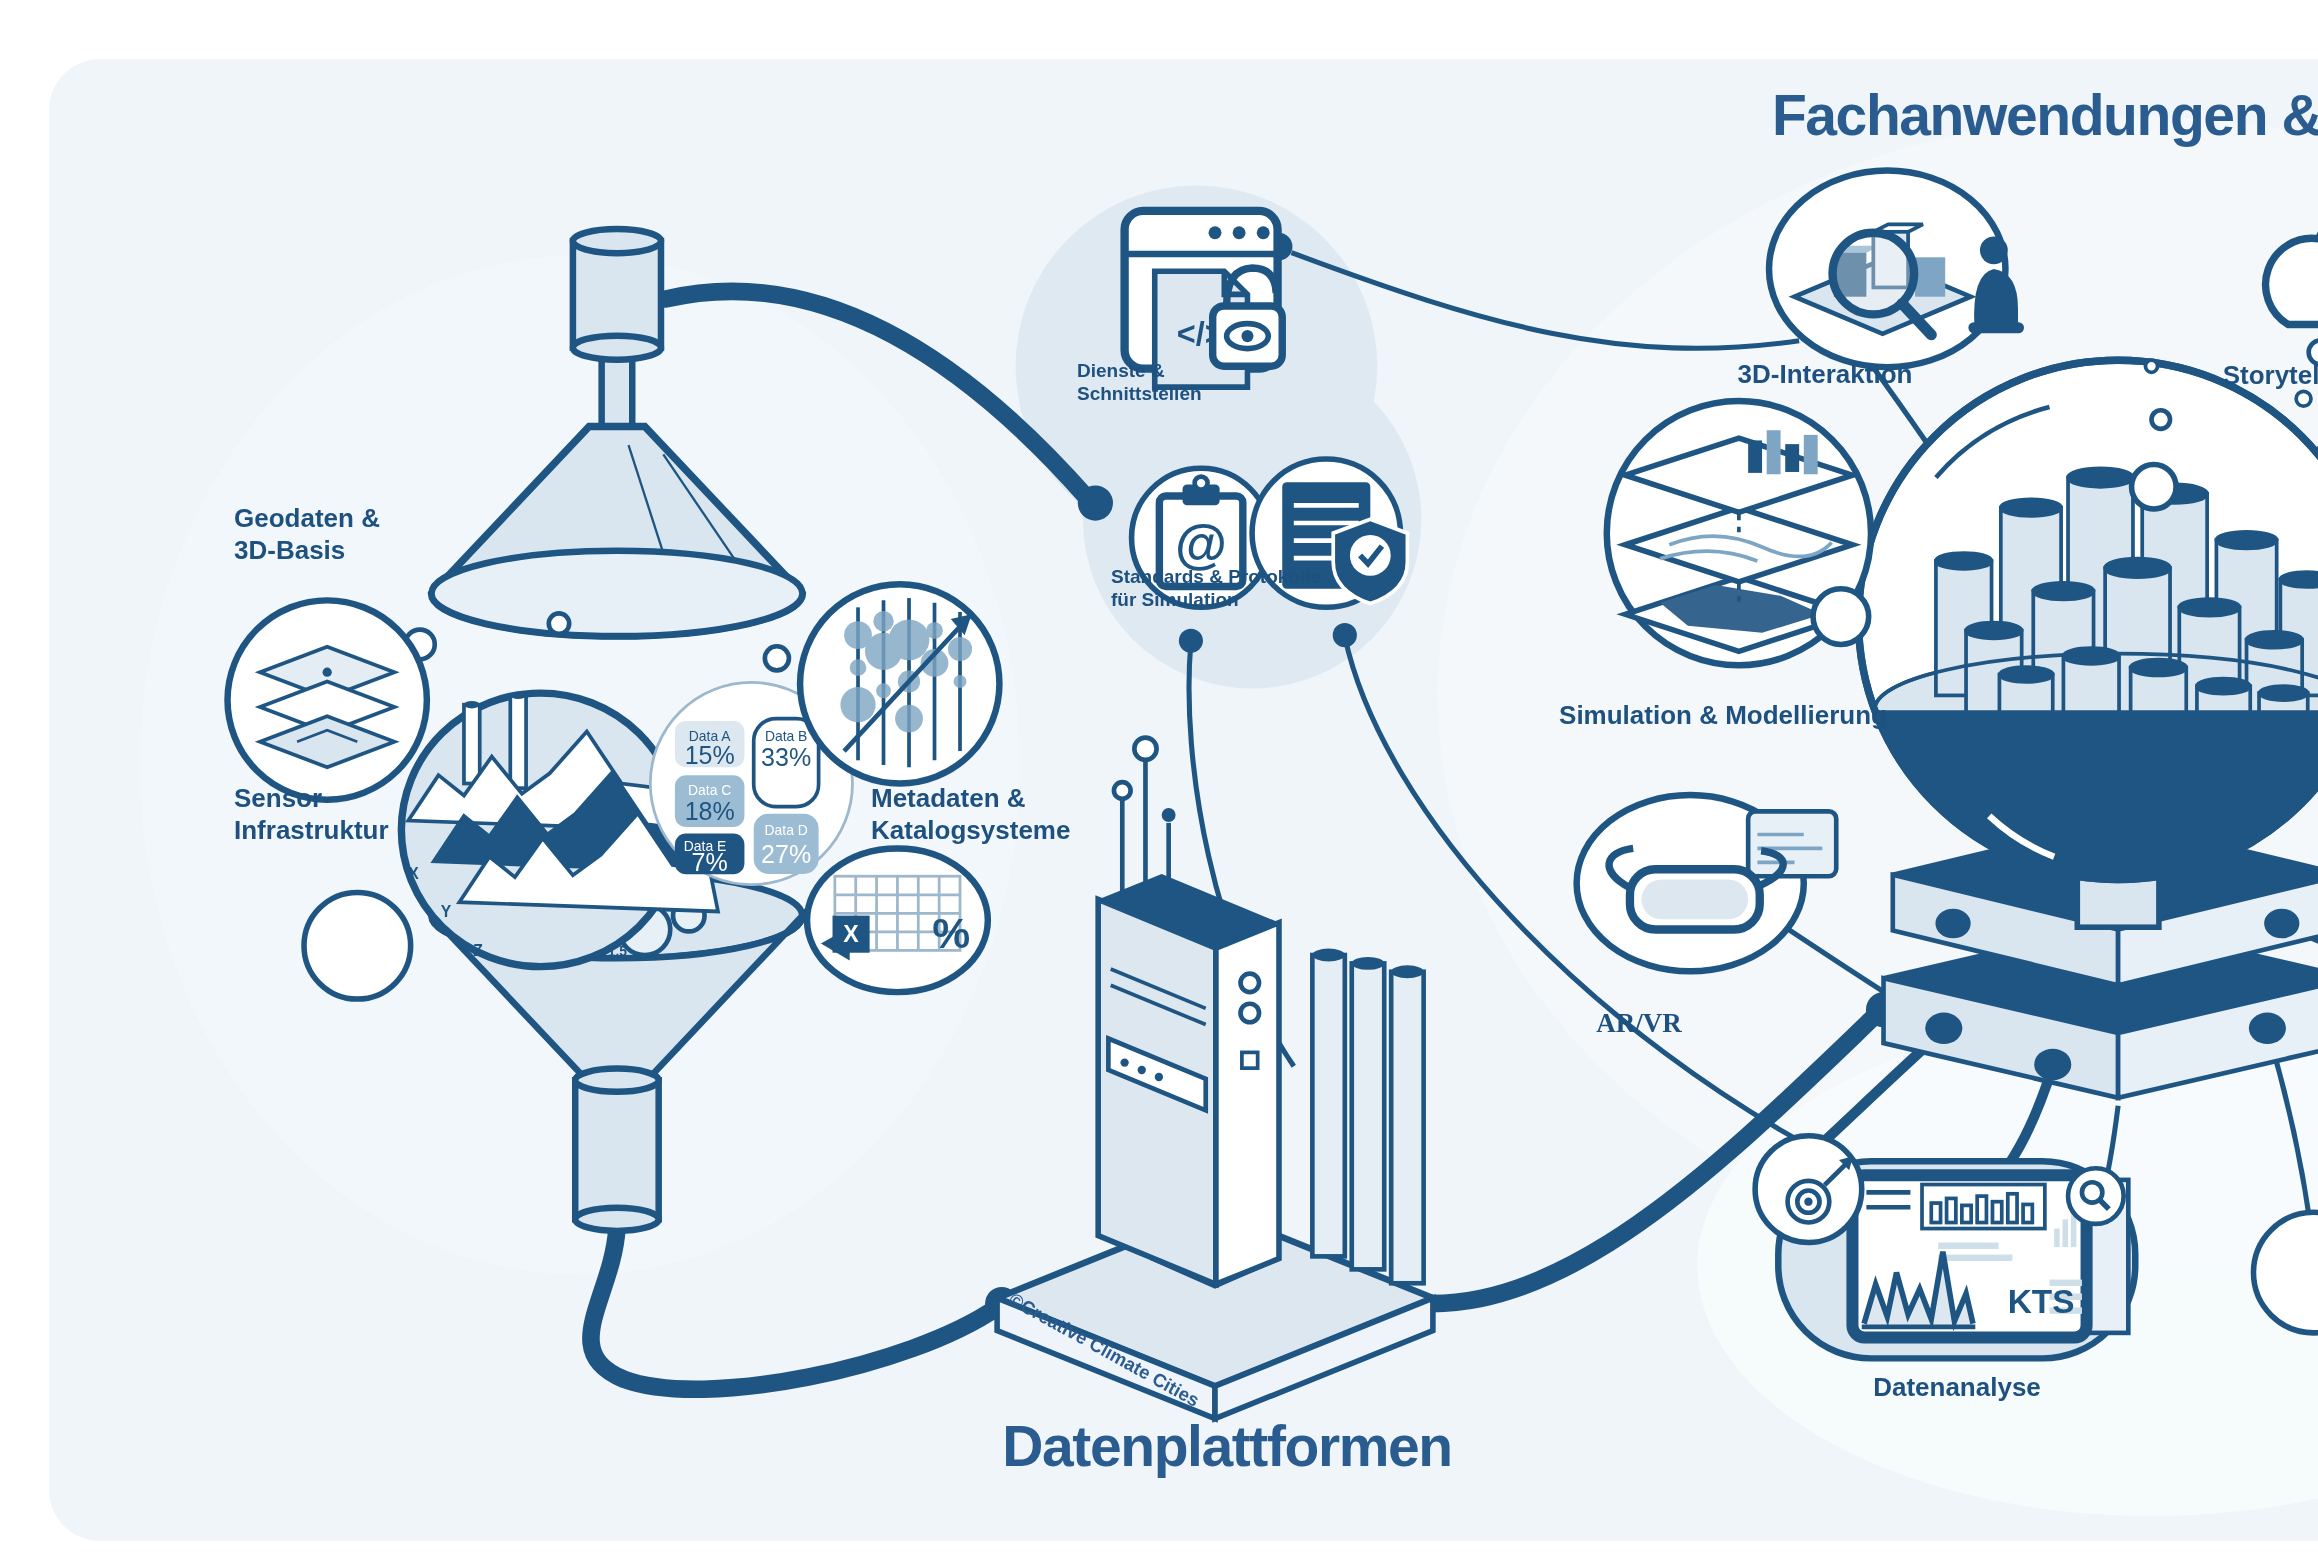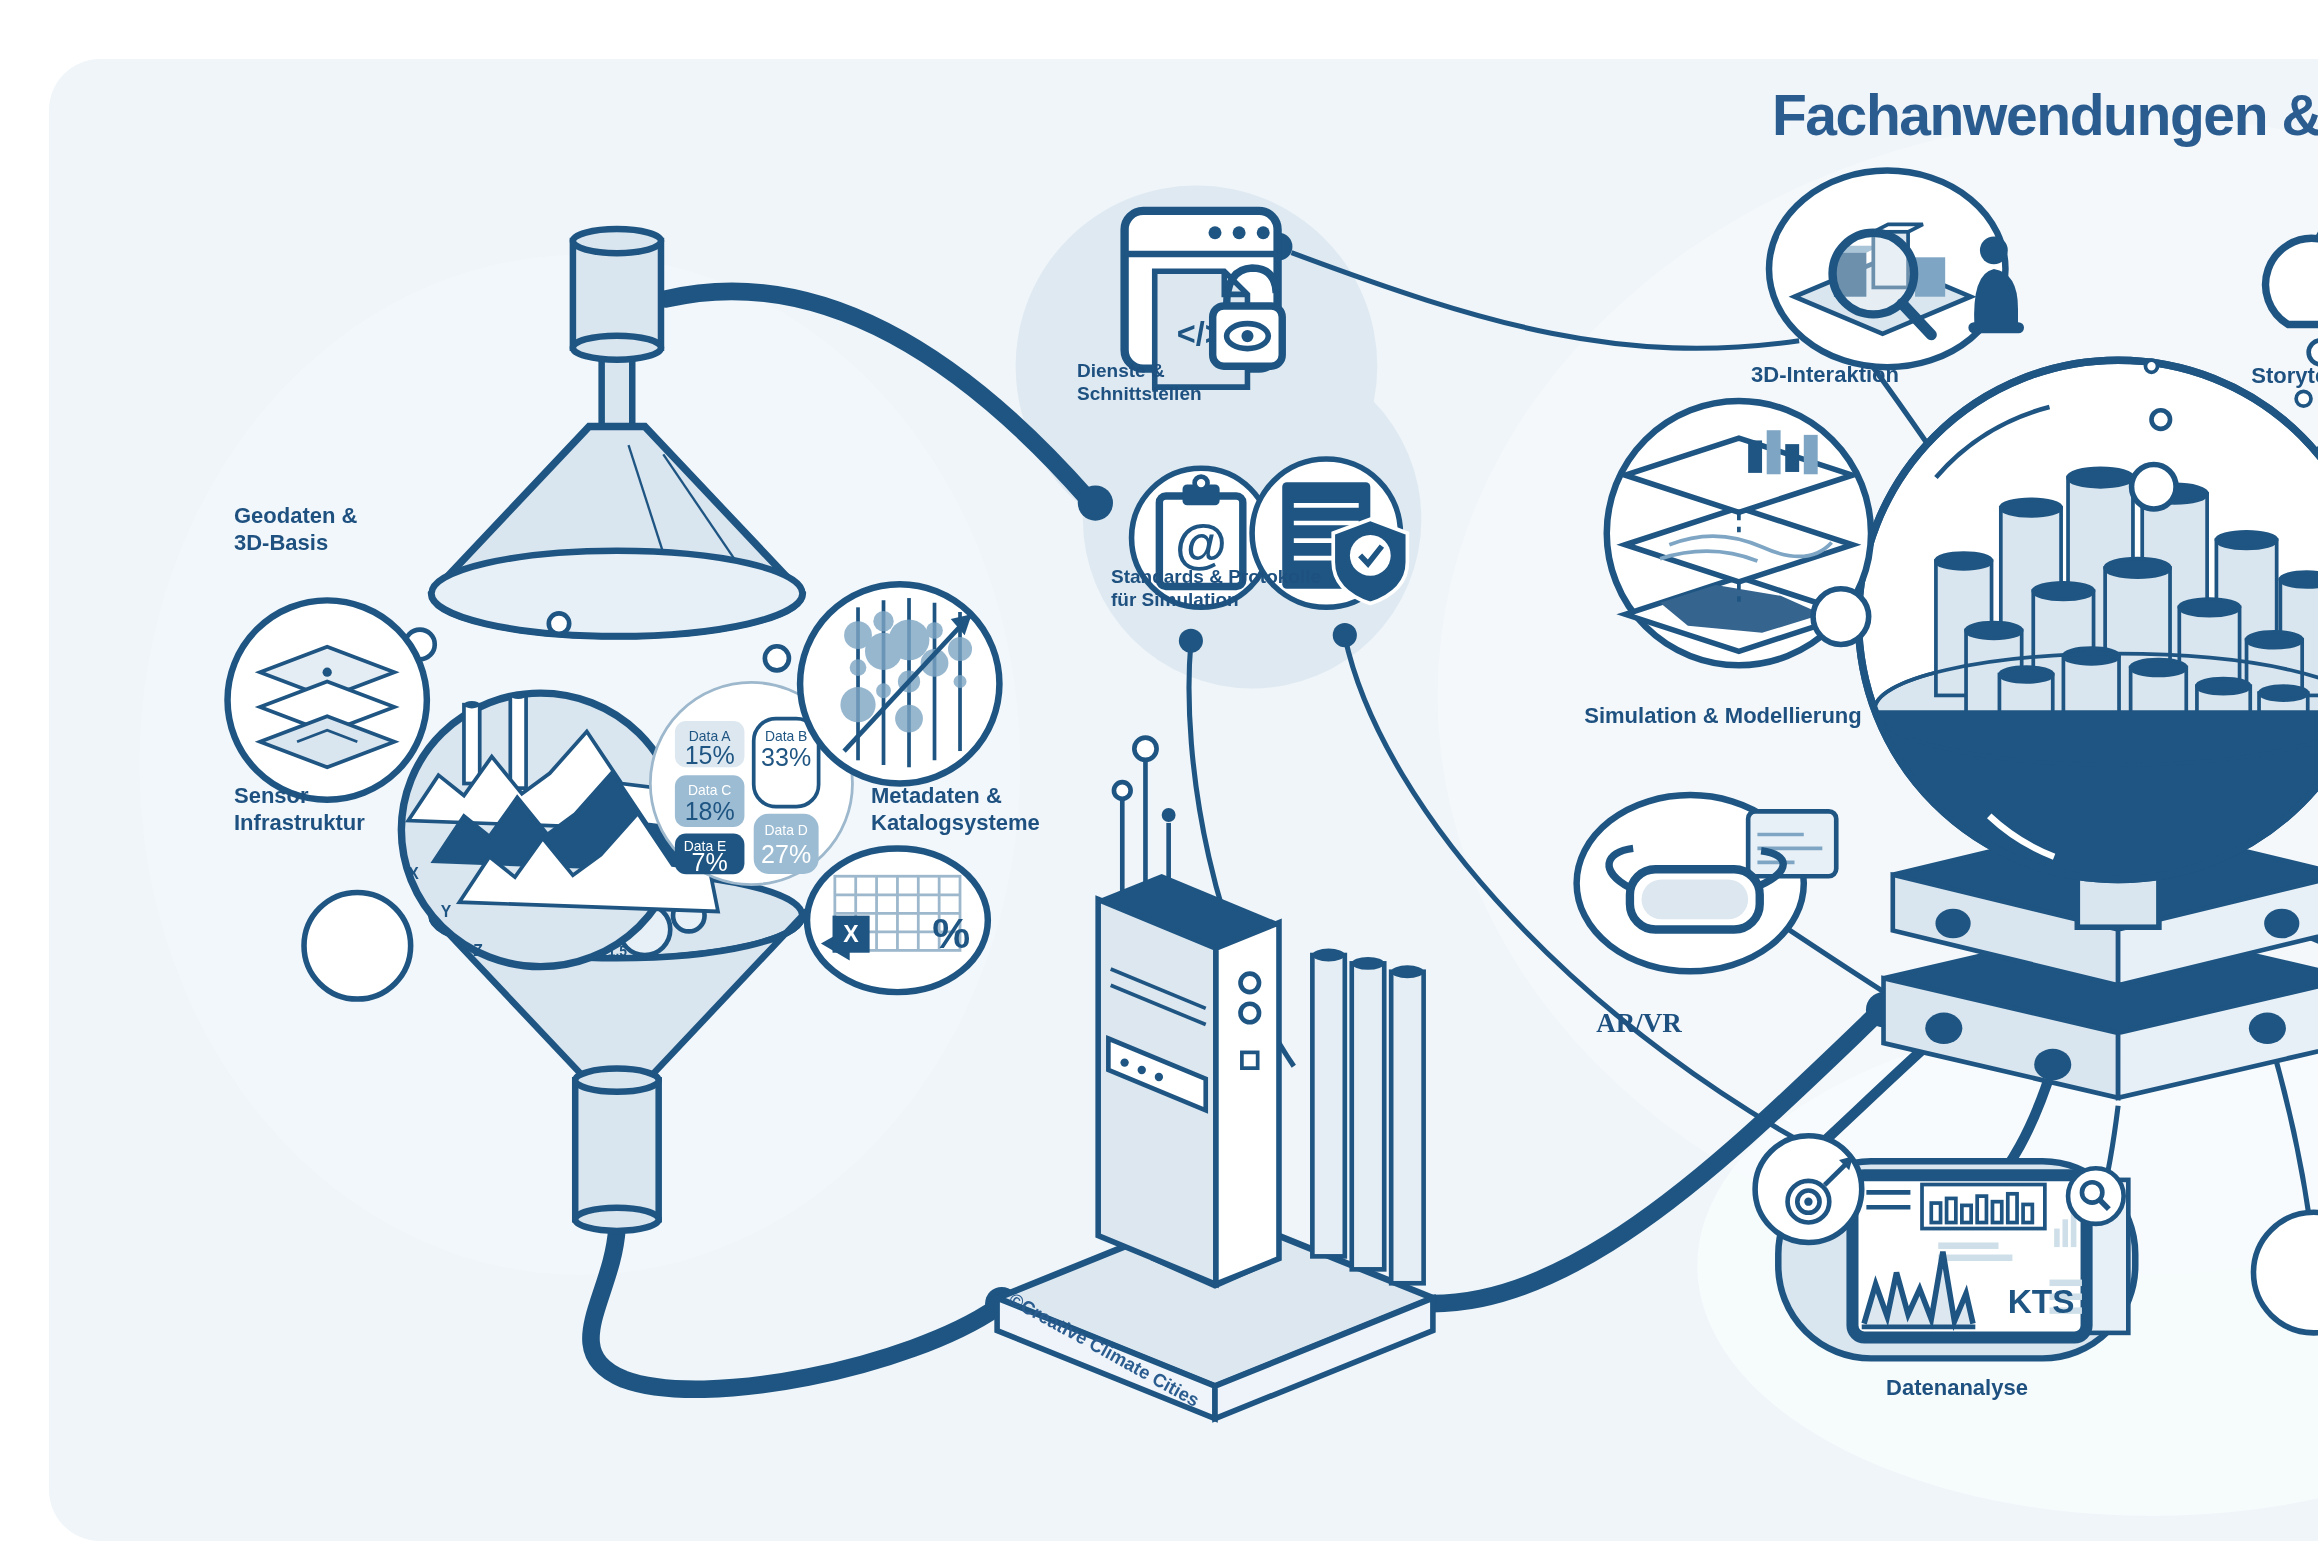--- a/index.html
+++ b/index.html
@@ -3,21 +3,21 @@
 <meta charset="utf-8">
 <style>
   html,body{margin:0;padding:0;background:#ffffff;}
   #stage{position:relative;width:2946px;height:1567px;background:#ffffff;overflow:hidden;
          font-family:"Liberation Sans", sans-serif;}
   #card{position:absolute;left:49px;top:59px;width:2847px;height:1482px;border-radius:51px;
         background:#eff5f9;}
   #art{position:absolute;left:0;top:0;}
   .title{position:absolute;transform:translate(-50%,-50%);font-size:57px;font-weight:bold;
          color:#2b5c8f;letter-spacing:-1.4px;white-space:nowrap;}
-  .lbl{position:absolute;font-size:22px;font-weight:bold;color:#1e5180;line-height:1.22;
+  .lbl{position:absolute;font-size:26px;font-weight:bold;color:#1e5180;line-height:1.22;
        white-space:nowrap;}
   .lbl.c{transform:translate(-50%,-50%);text-align:center;}
   .lbl.big{font-size:27px;font-family:Liberation Serif, serif;}
   .credit{position:absolute;font-size:18.5px;font-weight:bold;color:#2b5c8f;
           transform:translate(-50%,-50%) rotate(29deg);white-space:nowrap;}
   svg text{font-family:"Liberation Sans", sans-serif;}
 </style>
 </head>
 <body>
 
@@ -489,20 +489,21 @@
         <ellipse cx="2865" cy="2060" rx="35" ry="14" fill="#1f5582"></ellipse>
         <rect x="2915" y="2078" width="70" height="660" fill="#e6eef5" stroke="#1f5582" stroke-width="10"></rect>
         <ellipse cx="2950" cy="2078" rx="35" ry="14" fill="#1f5582"></ellipse>
         <rect x="3000" y="2096" width="70" height="672" fill="#e6eef5" stroke="#1f5582" stroke-width="10"></rect>
         <ellipse cx="3035" cy="2096" rx="35" ry="14" fill="#1f5582"></ellipse>
       </g>
     </g>
   </svg>
 
   <div class="title" style="left:2155px;top:115px">Fachanwendungen &amp; Modelle</div>
+  <div class="title" style="left:1227px;top:1446px">Datenplattformen</div>
 
   <div class="lbl" style="left:234px;top:503px">
     <div>Geodaten &amp;</div>
     <div>3D-Basis</div>
   </div>
   <div class="lbl" style="left:234px;top:783px">
     <div>Sensor-</div>
     <div>Infrastruktur</div>
   </div>
   <div class="lbl" style="left:871px;top:783px">

